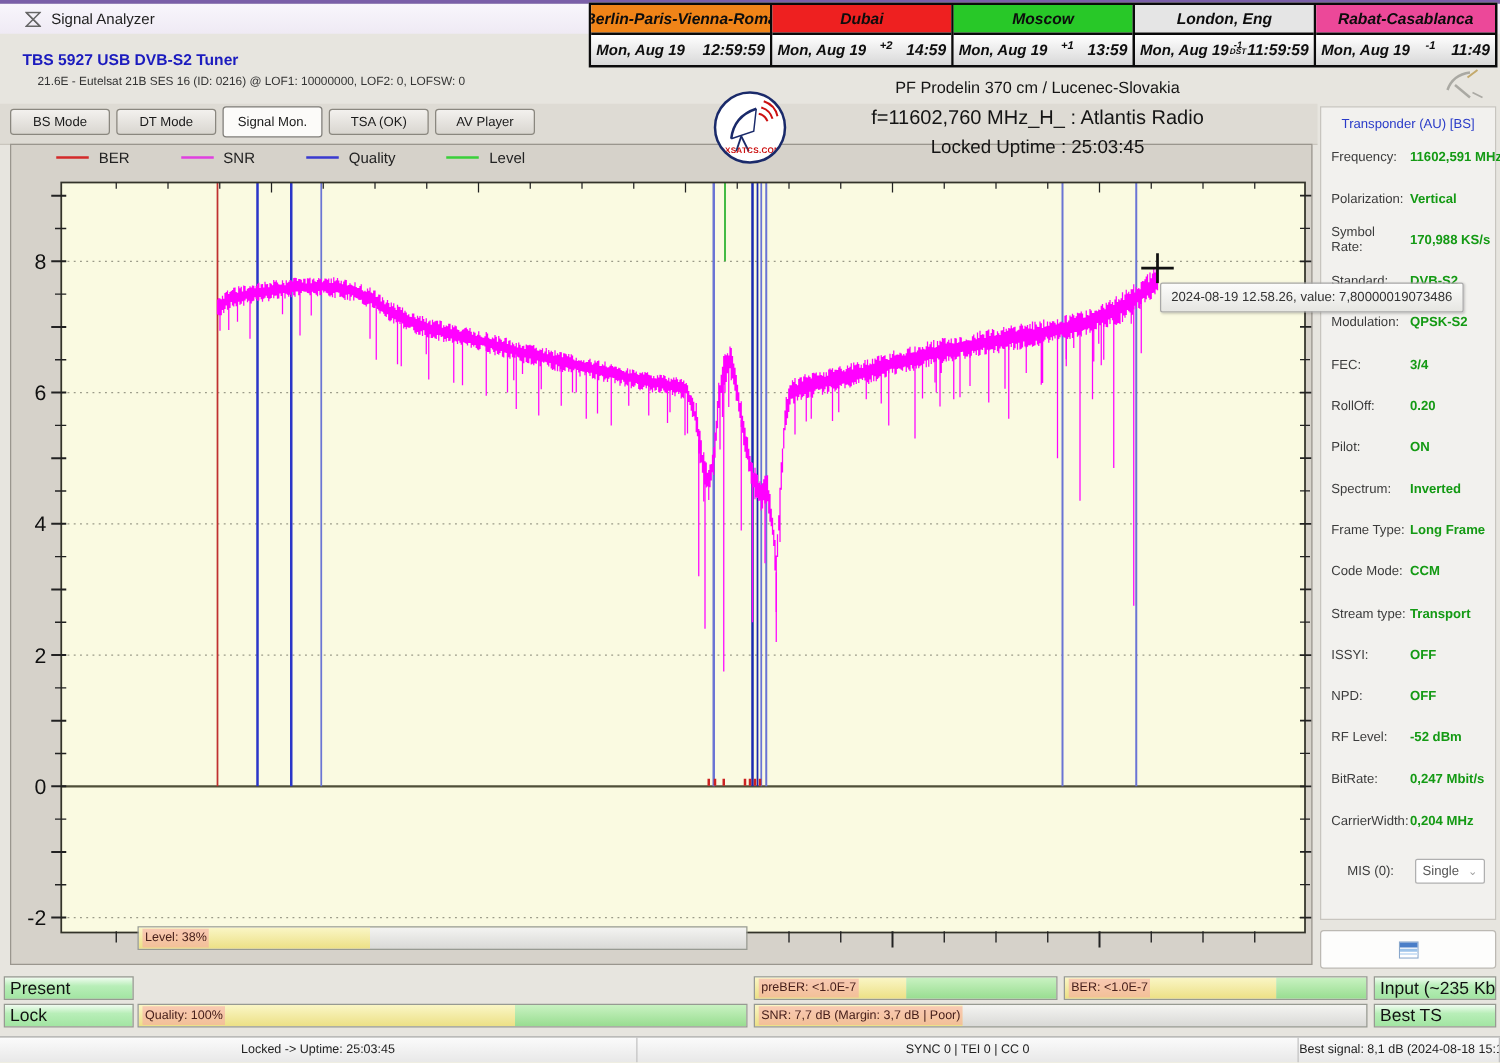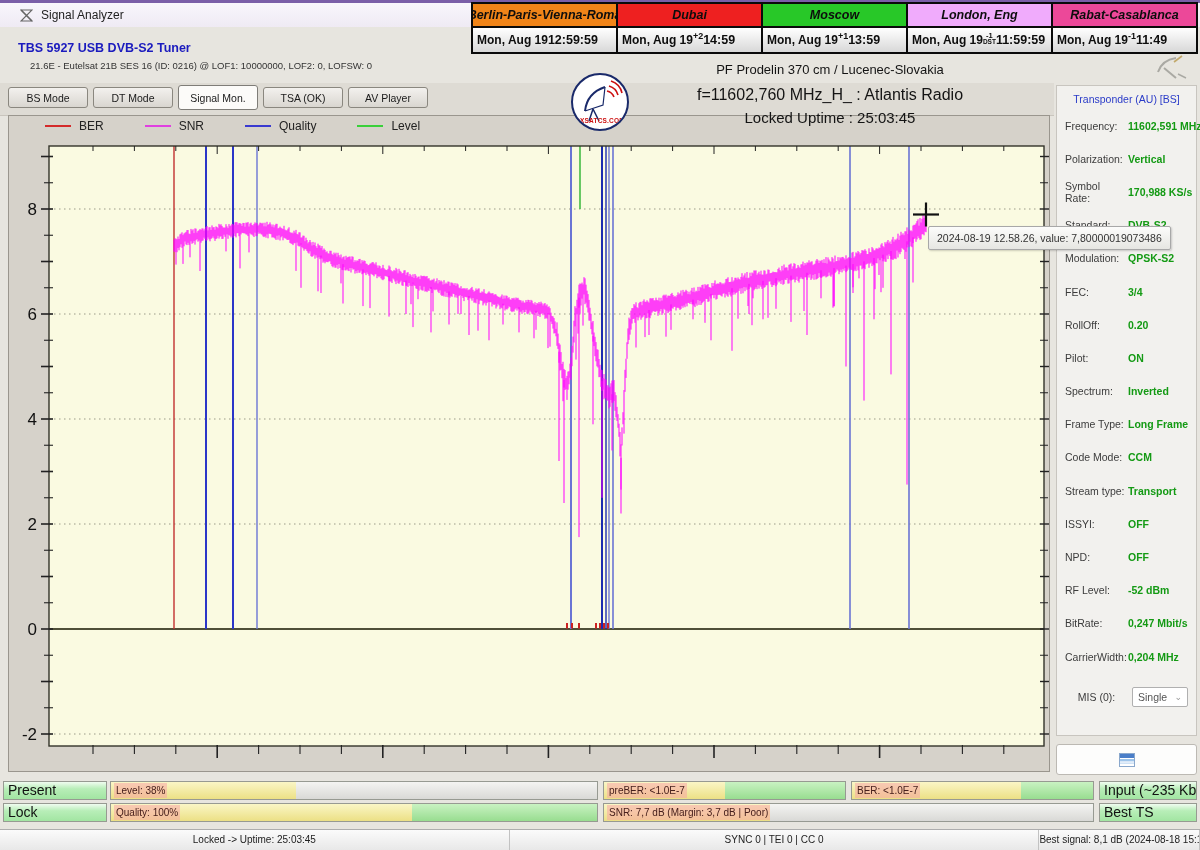--- a/index.html
+++ b/index.html
@@ -11,21 +11,21 @@
     background:linear-gradient(180deg,#f8f6fc,#efeaf4);
     border-top:3px solid #7a5fa8;display:flex;align-items:center;gap:8px;
     padding-left:20px;box-sizing:border-box;font-size:12px;color:#222;}
   
   .clock-table{position:absolute;left:471px;top:2px;display:flex;border:2px solid #0a0a0a;background:#fff;z-index:6;}
   .clock-col{width:143px;border-left:2px solid #0a0a0a;}
   .clock-col:first-child{border-left:none;}
   .clock-head{height:22px;display:flex;align-items:center;justify-content:center;
      font-style:italic;font-weight:bold;font-size:12.5px;color:#0d0d0d;white-space:nowrap;overflow:hidden;}
   .clock-time{height:24px;border-top:2px solid #0a0a0a;background:linear-gradient(180deg,#ffffff,#d8d8d8);
-     display:flex;align-items:center;justify-content:flex-start;padding:0 4px;font-weight:bold;font-size:12px;color:#0d0d0d;}
+     display:flex;align-items:center;justify-content:space-between;padding:0 4px;font-weight:bold;font-size:12px;color:#0d0d0d;font-style:italic;}
   .clk-off{font-size:9px;font-weight:bold;transform:translateY(-4px);}
   .clk-stack{display:inline-flex;flex-direction:column;align-items:center;line-height:6px;transform:translateY(-1px);}
   .clk-stack .t{font-size:7.5px;} .clk-stack .b{font-size:6.5px;}
   .clk-time-val{font-size:12.5px;}
   
   .tuner-name{position:absolute;left:18px;top:41px;color:#1b1bbe;font-weight:bold;font-size:12.5px;}
   .tuner-details{position:absolute;left:30px;top:60px;font-size:9.5px;color:#333;}
   
   .hdr-band{position:absolute;left:0;top:83px;width:1054px;height:32px;background:#deDBd4;border-bottom:1px solid #c9c5bd;}
   .hdr{position:absolute;left:640px;width:380px;text-align:center;color:#141414;z-index:5;white-space:nowrap;}
@@ -119,21 +119,21 @@
       </div>
       <div class="clock-col">
         <div class="clock-head" style="background: rgb(40, 200, 40);">Moscow</div>
         <div class="clock-time">
           <span>Mon, Aug 19</span>
           <span class="clk-off">+1</span>
           <span class="clk-time-val">13:59</span>
         </div>
       </div>
       <div class="clock-col">
-        <div class="clock-head" style="background: #f0abfc;">London, Eng</div>
+        <div class="clock-head" style="background: #e5e5e5;">London, Eng</div>
         <div class="clock-time">
           <span>Mon, Aug 19</span>
           <span class="clk-stack">
             <span class="t">-1</span>
             <span class="b">DST</span>
           </span>
           <span class="clk-time-val">11:59:59</span>
         </div>
       </div>
       <div class="clock-col">
@@ -420,21 +420,21 @@
       <rect x="1" y="1" width="14" height="4" fill="#4a7ec8"></rect>
       <rect x="1" y="6" width="14" height="2.4" fill="#9ec4ea"></rect>
       <rect x="1" y="9.4" width="14" height="1.6" fill="#cfe2f5"></rect>
     </svg>
   </div>
 
   <div class="tooltip">2024-08-19 12.58.26, value: 7,80000019073486</div>
 
   <div id="statusbars">
       <div class="sb-green" style="left: 3px; top: 781px; width: 104px; height: 19px;">Present</div>
-      <div class="sb-bar" style="left: 110px; top: 781px; width: 488px; height: 19px;">
+      <div class="sb-bar" style="left: 110px; top: 741px; width: 488px; height: 19px;">
         <div class="sb-fill yellow" style="left: 0px; width: 184.68px;"></div>
         <span class="sb-label">Level: 38%</span>
       </div>
       <div class="sb-bar" style="left: 603px; top: 781px; width: 243px; height: 19px;">
         <div class="sb-fill yellow" style="left: 0px; width: 120.5px;"></div>
         <div class="sb-fill green" style="left: 120.5px; width: 120.5px;"></div>
         <span class="sb-label">preBER: &lt;1.0E-7</span>
       </div>
       <div class="sb-bar" style="left: 851px; top: 781px; width: 243px; height: 19px;">
         <div class="sb-fill yellow" style="left: 0px; width: 168.7px;"></div>

